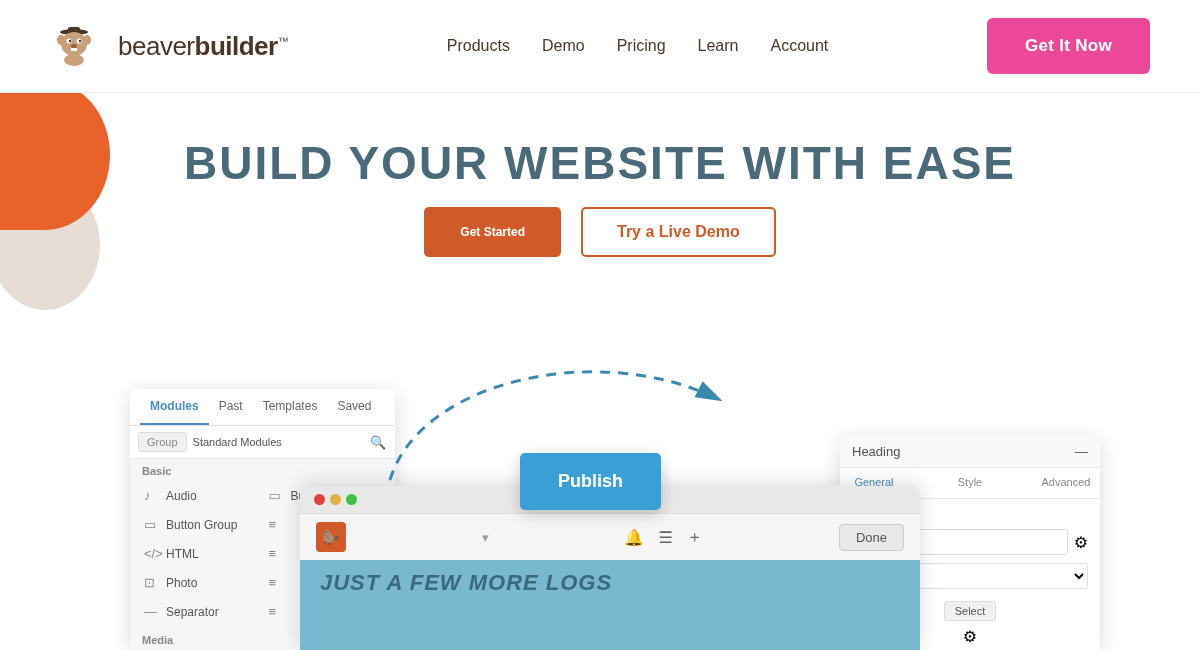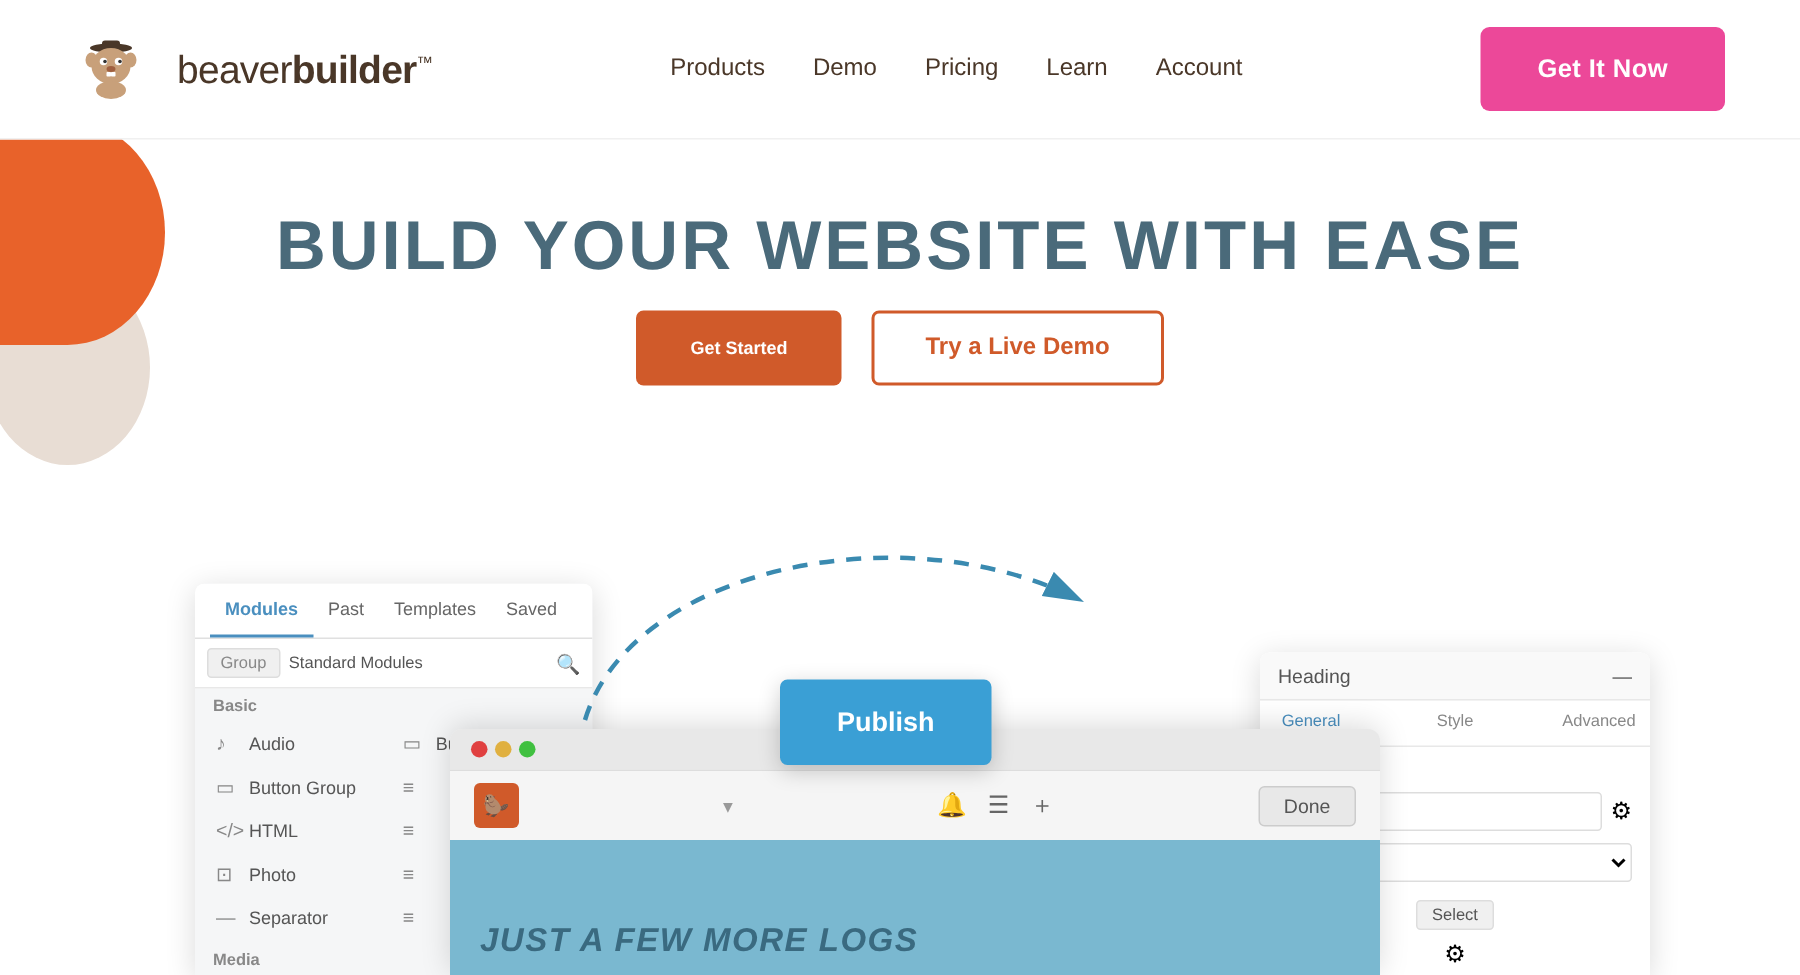--- a/index.html
+++ b/index.html
@@ -392,21 +392,20 @@
       padding: 5px 16px;
       font-size: 13px;
       color: #555;
       cursor: pointer;
     }
     .chevron-down { color: #999; font-size: 13px; }
     .browser-inner {
       background: #7ab8d0;
       height: 90px;
       display: flex;
-      align-items: flex-end;
       padding: 10px 20px;
     }
     .browser-inner-text {
       font-size: 22px;
       font-weight: 900;
       color: #3a6a80;
       font-style: italic;
       text-transform: uppercase;
       letter-spacing: 1px;
     }

